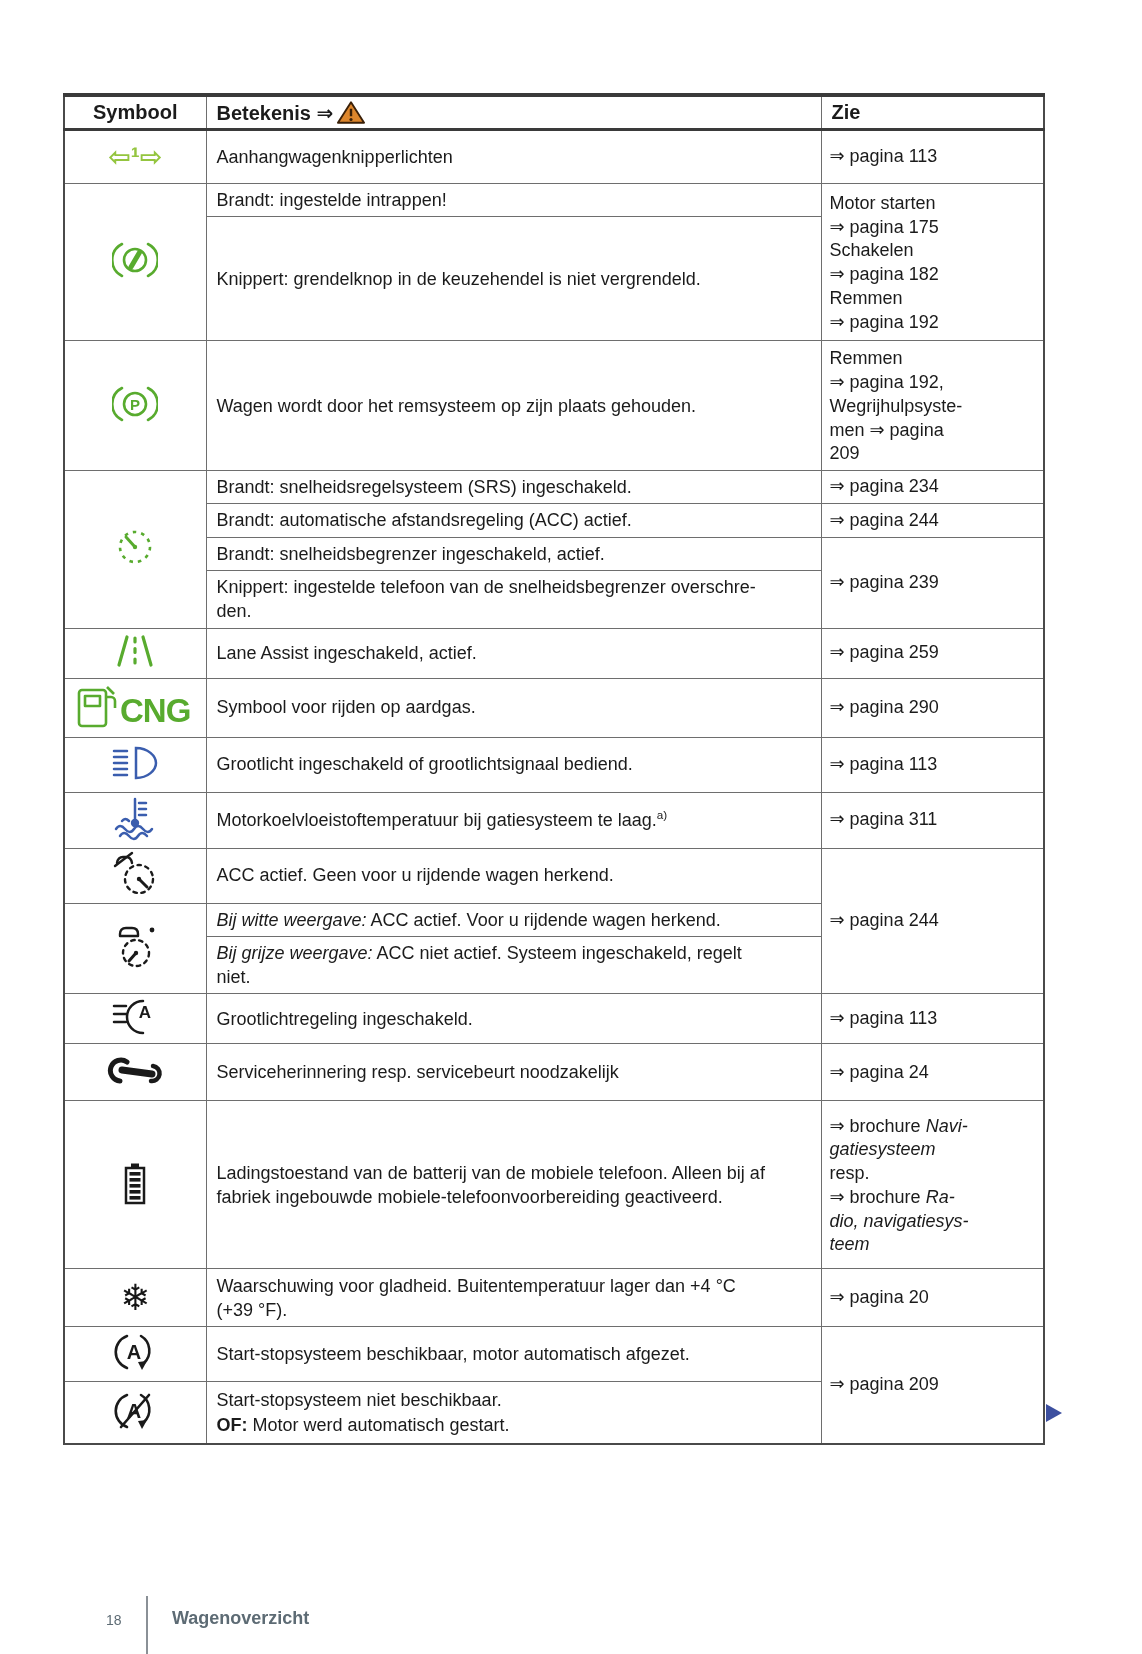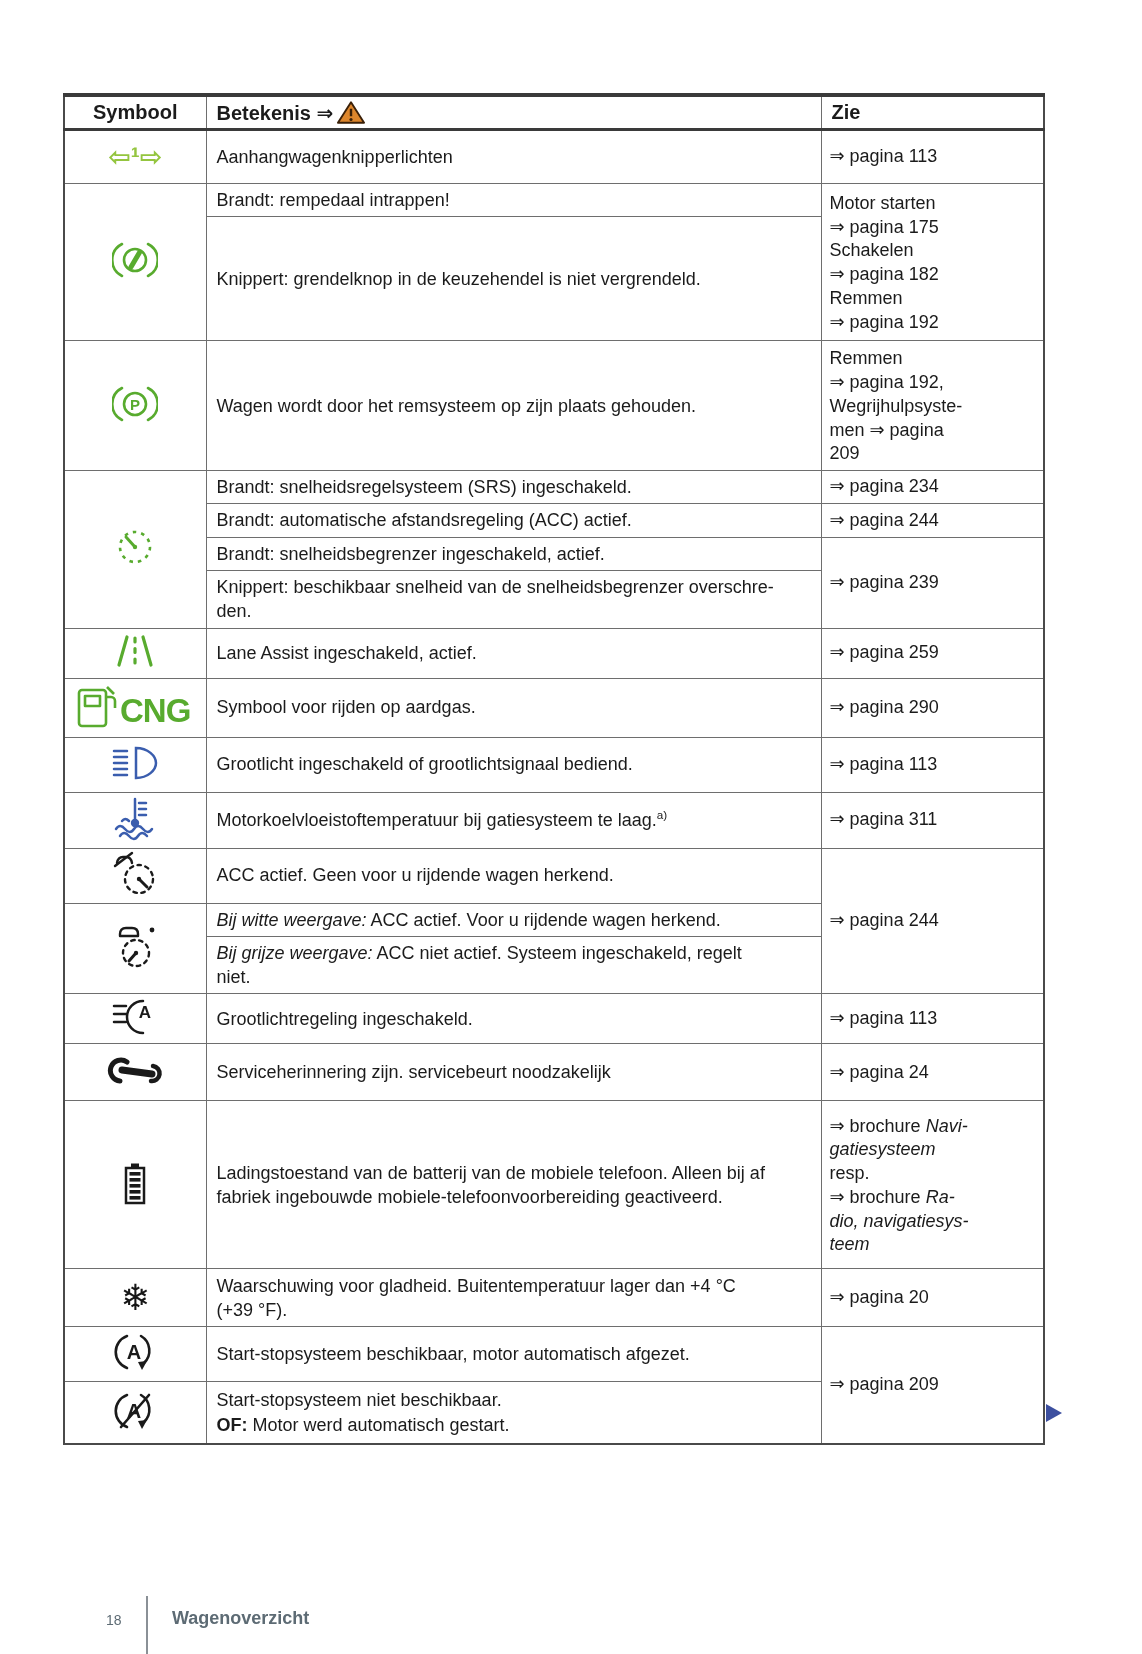--- a/index.html
+++ b/index.html
@@ -94,21 +94,21 @@
         <td class="sym g" rowspan="2">
           <svg width="46" height="40" viewBox="0 0 46 40">
             <g stroke="currentColor" stroke-width="2.6" fill="none" stroke-linecap="round">
               <path d="M10 4 A18 18 0 0 0 10 36"></path>
               <path d="M36 4 A18 18 0 0 1 36 36"></path>
               <circle cx="23" cy="20" r="11"></circle>
               <path d="M27.5 12.5 L19 27" stroke-width="5"></path>
             </g>
           </svg>
         </td>
-        <td class="bet">Brandt: rempedaal intrappen!</td>
+        <td class="bet">Brandt: ingestelde intrappen!</td>
         <td class="zie vtop" rowspan="2">Motor starten
 ⇒ pagina 175
 Schakelen
 ⇒ pagina 182
 Remmen
 ⇒ pagina 192</td>
       </tr>
       <tr style="height:124px">
         <td class="bet">Knippert: grendelknop in de keuzehendel is niet vergrendeld.</td>
       </tr>
@@ -145,21 +145,21 @@
       </tr>
       <tr style="height:30px">
         <td class="bet">Brandt: automatische afstandsregeling (ACC) actief.</td>
         <td class="zie">⇒ pagina 244</td>
       </tr>
       <tr style="height:29px">
         <td class="bet">Brandt: snelheidsbegrenzer ingeschakeld, actief.</td>
         <td class="zie" rowspan="2">⇒ pagina 239</td>
       </tr>
       <tr style="height:57px">
-        <td class="bet">Knippert: beschikbaar snelheid van de snelheidsbegrenzer overschre-
+        <td class="bet">Knippert: ingestelde telefoon van de snelheidsbegrenzer overschre-
 den.</td>
       </tr>
 
       <tr style="height:50px">
         <td class="sym g">
           <svg width="48" height="36" viewBox="0 0 48 36">
             <g stroke="currentColor" stroke-width="3.2" stroke-linecap="round">
               <line x1="8" y1="32" x2="16" y2="4"></line>
               <line x1="40" y1="32" x2="32" y2="4"></line>
               <line x1="24" y1="5" x2="24" y2="33" stroke-dasharray="4 6.5"></line>
@@ -275,21 +275,21 @@
       <tr style="height:57px">
         <td class="sym k">
           <svg width="56" height="30" viewBox="0 0 56 30">
             <g stroke="currentColor" fill="none" stroke-linecap="round">
               <path d="M15 15 L45 19" stroke-width="7"></path>
               <path d="M13 26 A10.5 10.5 0 1 1 20 7" stroke-width="5"></path>
               <path d="M46 11 a7 7 0 1 1 -2 15" stroke-width="4.5"></path>
             </g>
           </svg>
         </td>
-        <td class="bet">Serviceherinnering zijn. servicebeurt noodzakelijk</td>
+        <td class="bet">Serviceherinnering resp. servicebeurt noodzakelijk</td>
         <td class="zie">⇒ pagina 24</td>
       </tr>
 
       <tr style="height:168px">
         <td class="sym k">
           <svg width="30" height="46" viewBox="0 0 30 46">
             <rect x="6" y="8" width="18" height="35" fill="none" stroke="currentColor" stroke-width="2.5"></rect>
             <rect x="11" y="3.5" width="8" height="4" fill="currentColor"></rect>
             <rect x="9.5" y="12" width="11" height="3.6" fill="currentColor"></rect>
             <rect x="9.5" y="18" width="11" height="3.6" fill="currentColor"></rect>

